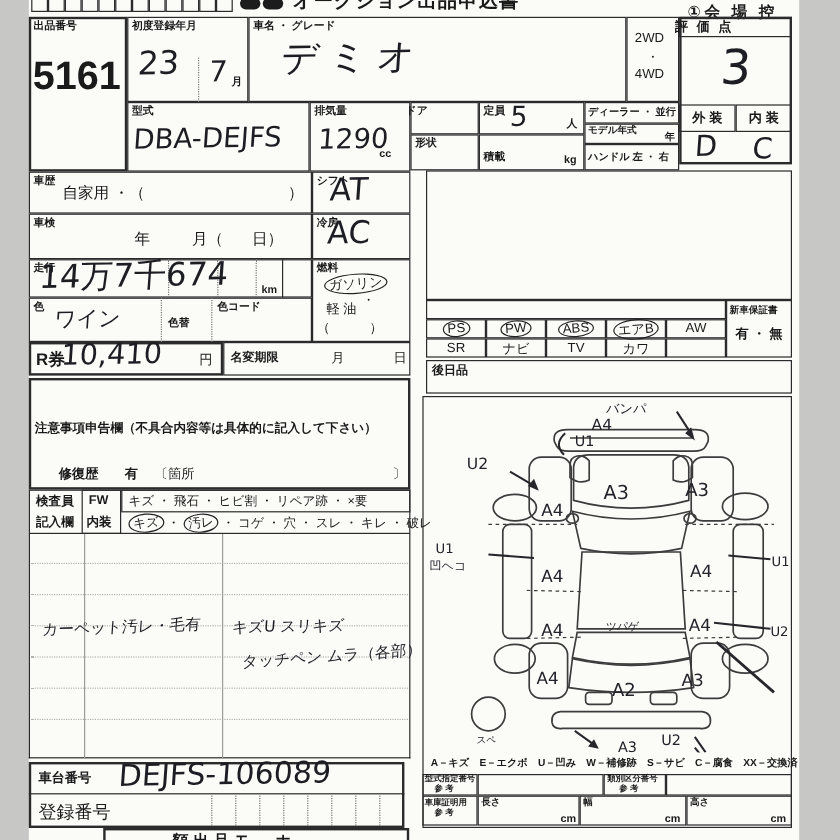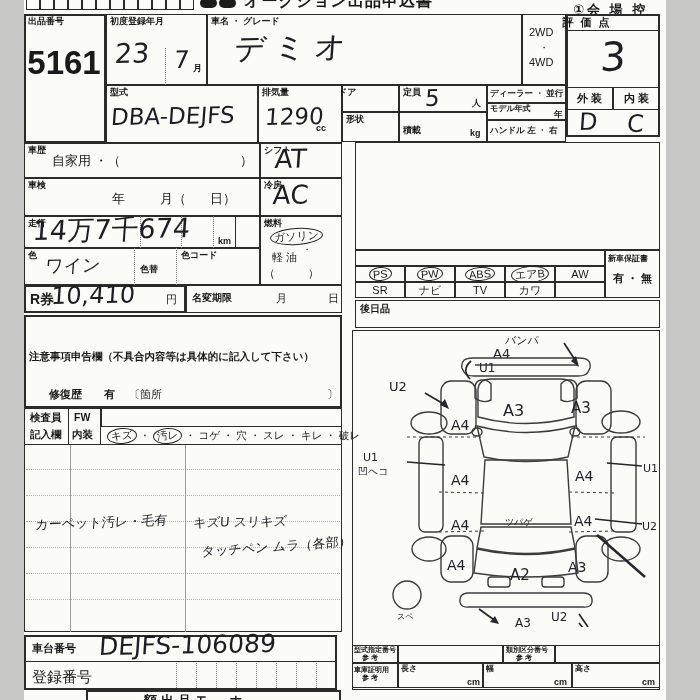--- a/index.html
+++ b/index.html
@@ -204,20 +204,21 @@
   <div class="a pr" style="left:105px;top:387px;font-size:11px;">〔箇所</div>
   <div class="a pr" style="left:303px;top:387px;font-size:11px;">〕</div>
 
   <div class="bx" style="left:0;top:408px;width:318px;height:37px;"></div>
   <div class="bx" style="left:44px;top:408px;width:33px;height:37px;"></div>
   <div class="bx" style="left:77px;top:408px;width:241px;height:19px;"></div>
   <div class="a pr" style="left:6px;top:411px;font-size:10.5px;font-weight:bold;">検査員</div>
   <div class="a pr" style="left:6px;top:428px;font-size:10.5px;font-weight:bold;">記入欄</div>
   <div class="a pr" style="left:50px;top:411px;font-size:10.5px;font-weight:bold;">FW</div>
   <div class="a pr" style="left:48px;top:428px;font-size:10.5px;font-weight:bold;">内装</div>
+  <div class="a pr" style="left:83px;top:411px;font-size:10.5px;"><span>キズ</span> <span>・ 飛石 ・ ヒビ割 ・ リペア跡 ・ ×要</span></div>
   <div class="a pr" style="left:83px;top:428px;font-size:10.5px;"><span class="circ" style="border-width:1.3px;">キズ</span> <span>・</span> <span class="circ" style="border-width:1.3px;">汚レ</span> <span>・ コゲ ・ 穴 ・ スレ ・ キレ ・ 破レ</span></div>
 
   <div class="bx" style="left:0;top:445px;width:318px;height:187px;border-width:0 1px 1px 1px;"></div>
   <div class="rule" style="left:2px;top:469px;width:314px;"></div>
   <div class="rule" style="left:2px;top:495px;width:314px;"></div>
   <div class="rule" style="left:2px;top:521px;width:314px;"></div>
   <div class="rule" style="left:2px;top:547px;width:314px;"></div>
   <div class="rule" style="left:2px;top:573px;width:314px;"></div>
   <div class="rule" style="left:2px;top:599px;width:314px;"></div>
   <div class="vln" style="left:46px;top:445px;height:187px;"></div>
@@ -329,20 +330,21 @@
       <text x="150" y="194" font-size="9">ツパゲ</text>
       <text x="92" y="239" font-size="14">A4</text>
       <text x="155" y="249" font-size="15">A2</text>
       <text x="213" y="241" font-size="14">A3</text>
       <text x="42" y="288" font-size="8">スペ</text>
       <text x="196" y="290" font-size="12">U2</text>
       <text x="160" y="296" font-size="12">A3</text>
     </g>
   </svg>
 
+  <div class="a pr" style="left:335px;top:630px;width:298px;text-align:center;font-size:8.5px;font-weight:bold;">A－キズ　E－エクボ　U－凹み　W－補修跡　S－サビ　C－腐食　XX－交換済</div>
 
   <div class="bx" style="left:328px;top:645px;width:46px;height:18px;"></div>
   <div class="a lb" style="left:330px;top:646px;font-size:7px;"><span>型式指定番号</span><br><span style="margin-left:8px;">参 考</span></div>
   <div class="bx" style="left:374px;top:645px;width:105px;height:18px;"></div>
   <div class="bx" style="left:479px;top:645px;width:52px;height:18px;"></div>
   <div class="a lb" style="left:482px;top:646px;font-size:7px;"><span>類別区分番号</span><br><span style="margin-left:10px;">参 考</span></div>
   <div class="bx" style="left:531px;top:645px;width:105px;height:18px;"></div>
   <div class="bx" style="left:328px;top:663px;width:46px;height:25px;"></div>
   <div class="a lb" style="left:330px;top:666px;font-size:7px;"><span>車庫証明用</span><br><span style="margin-left:8px;">参 考</span></div>
   <div class="bx" style="left:374px;top:663px;width:85px;height:25px;"></div>

